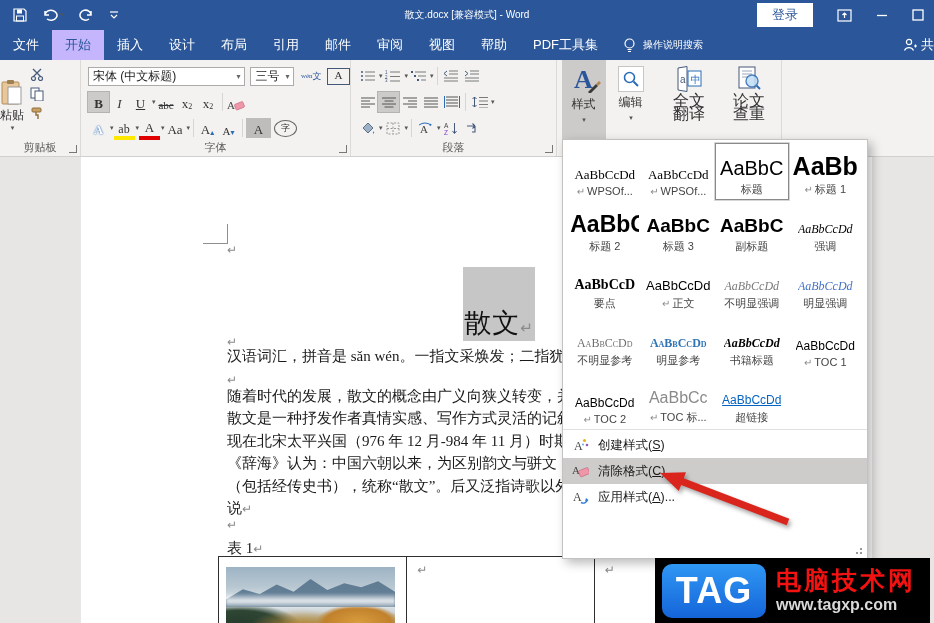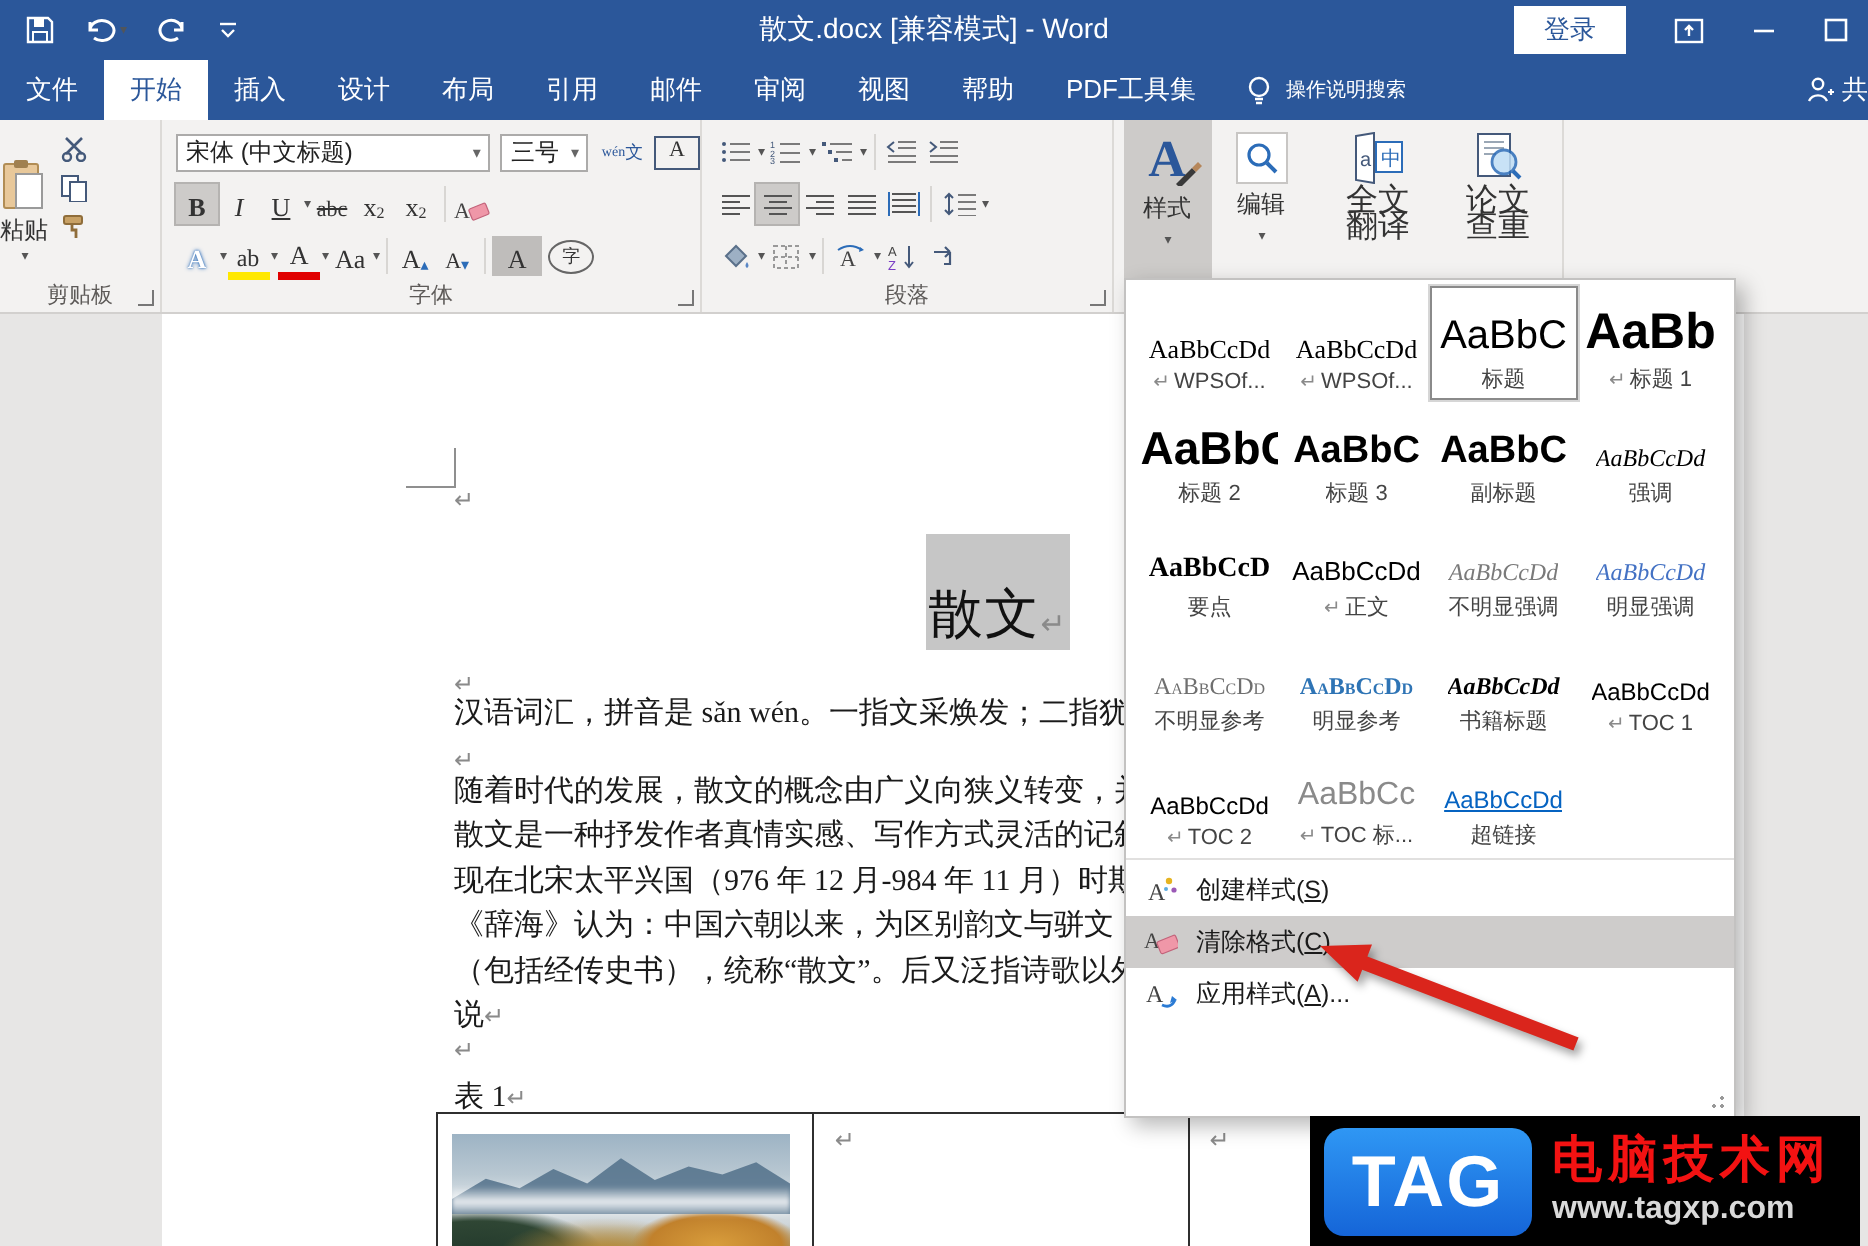--- a/index.html
+++ b/index.html
@@ -4,27 +4,27 @@
 <style>
   html,body{margin:0;padding:0}
   body{width:934px;height:623px;position:relative;overflow:hidden;background:#fff;
        font-family:"Liberation Sans",sans-serif;-webkit-font-smoothing:antialiased}
   svg{display:block}
   
   .titlebar{position:absolute;left:0;top:0;width:934px;height:30px;background:#2b579a;color:#fff;display:flex;align-items:center;z-index:10}
   .qat{display:flex;align-items:center;gap:15px;margin-left:13px}
   .qbtn{display:flex;align-items:center;color:#fff}
   .qbtn .dc{font-size:7px;margin-left:2px;opacity:.9}
-  .tb-title{position:absolute;left:0;right:0;text-align:center;font-size:14px;pointer-events:none}
+  .tb-title{position:absolute;left:0;right:0;text-align:center;font-size:10px;pointer-events:none}
   .tb-right{margin-left:auto;display:flex;align-items:center;gap:24px;margin-right:10px}
   .signin{background:#fff;color:#2b579a;font-size:13px;padding:3px 15px;cursor:default}
   
   .tabrow{position:absolute;left:0;top:30px;width:934px;height:30px;background:#2b579a;display:flex;color:#fff;z-index:10}
   .tab{padding:0 13px;display:flex;align-items:center;font-size:13px;white-space:nowrap}
-  .tab.active{background:#ffffff;color:#2b579a}
+  .tab.active{background:#c4b5fd;color:#2b579a}
   .ribbon-search{display:flex;align-items:center;gap:7px;font-size:10px;margin-left:12px}
   .tab-share{margin-left:auto;display:flex;align-items:center;gap:3px;font-size:13px;padding-right:0}
   
   .ribbon{position:absolute;left:0;top:60px;width:934px;height:96px;background:#f3f2f1;border-bottom:1px solid #d2d0ce;display:flex;z-index:5}
   .rgroup{position:relative;height:96px;border-right:1px solid #dcdad7;box-sizing:border-box}
   .glabel{position:absolute;bottom:1px;left:0;right:0;text-align:center;font-size:11px;color:#5d5a58}
   .launcher{position:absolute;bottom:3px;right:3px;width:7px;height:7px;border-right:1px solid #777;border-bottom:1px solid #777}
   .vdiv{width:1px;height:18px;background:#d8d6d3;margin:0 3px;align-self:center}
   .dc{font-size:7px;color:#555;margin-left:1px}
   
@@ -49,21 +49,21 @@
   .tallbtn.pressed{background:#cdcbc9}
   .tallbtn .dc{margin-top:1px}
   .g-extra{width:125px;display:flex;justify-content:space-around;padding:0 2px}
   .twoline{text-align:center;font-size:16px;line-height:13px;color:#333}
   
   .docarea{position:absolute;left:0;top:157px;width:934px;height:466px;background:#e7e6e5;overflow:hidden}
   .page{position:absolute;left:81px;top:0;width:791px;height:466px;background:#fff;overflow:hidden}
   .cornermark{position:absolute;left:122px;top:67px;width:24px;height:19px;border-right:1px solid #8f8f8f;border-bottom:1px solid #8f8f8f}
   .pil{color:#8a8a8a;font-size:12px;font-family:"Liberation Sans",sans-serif}
   .pmark{position:absolute;left:146px}
-  .doc-title{position:absolute;left:382px;top:110px;width:72px;height:58px;background:#c6c6c6;display:flex;align-items:flex-end;justify-content:center;font-family:"Liberation Serif",serif;font-size:27px;color:#111;letter-spacing:1px}
+  .doc-title{position:absolute;left:382px;top:110px;width:72px;height:74px;background:#c6c6c6;display:flex;align-items:flex-end;justify-content:center;font-family:"Liberation Serif",serif;font-size:27px;color:#111;letter-spacing:1px}
   .doc-title .pil{font-size:15px;margin-bottom:4px}
   .bodytext{font-family:"Liberation Serif",serif;font-size:15px;color:#1a1a1a}
   .para-intro{position:absolute;left:146px;top:190px;width:560px;white-space:nowrap}
   .blines{position:absolute;left:146px;top:228px;width:560px;line-height:22.4px;white-space:nowrap}
   .tcaption{position:absolute;left:146px;top:382px}
   .dtable{position:absolute;left:137px;top:399px;width:572px;height:70px;border:1px solid #2f2f2f;display:flex;box-sizing:border-box}
   .dcell{border-right:1px solid #2f2f2f;box-sizing:border-box;position:relative}
   .dcell:last-child{border-right:none}
   .c1{width:189px}.c2{width:188px}.c3{width:195px}
   .cellpil{position:absolute;left:10px;top:6px}

